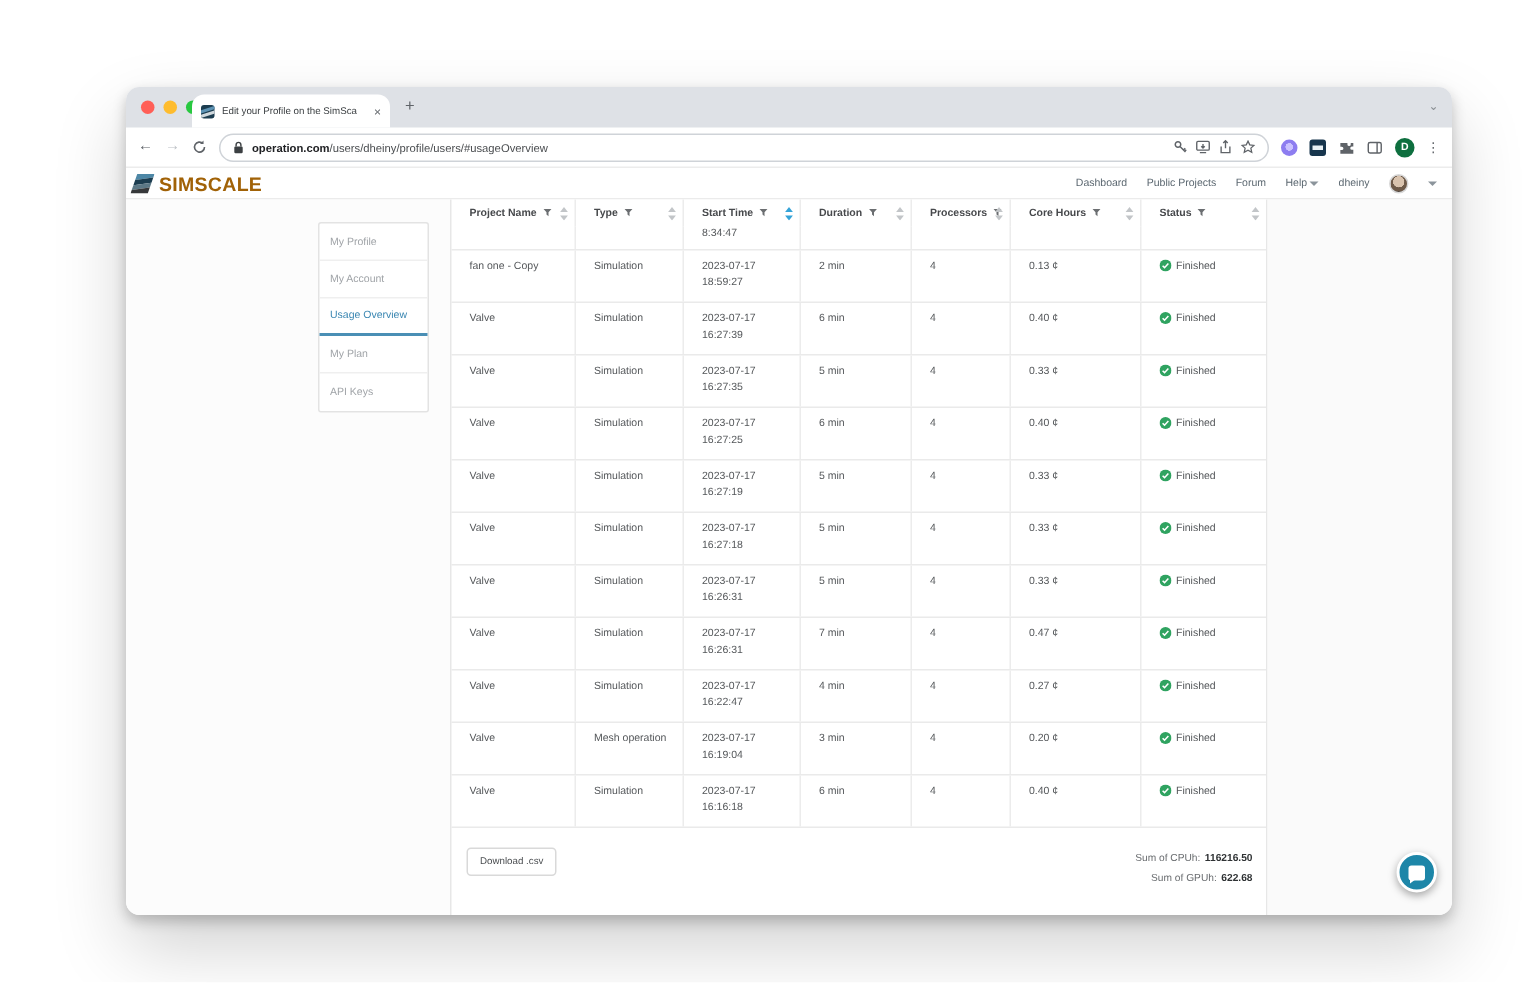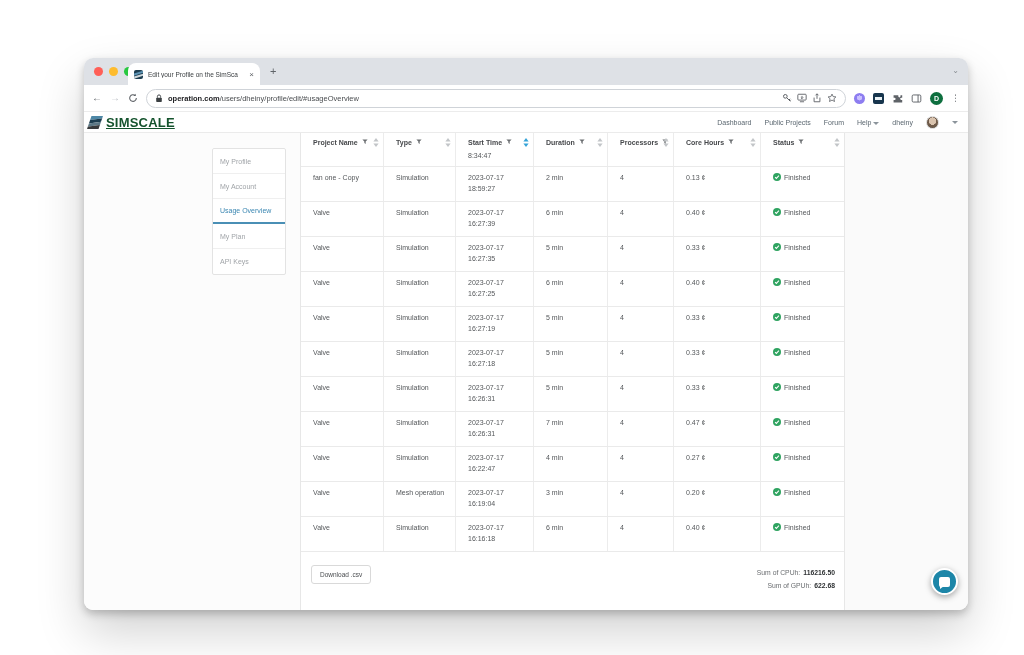--- a/index.html
+++ b/index.html
@@ -42,21 +42,21 @@
   .ext-navy { width:11px; height:11px; border-radius:2px; background:#17354d; position:relative; }
   .ext-navy::after { content:""; position:absolute; left:2px; top:4px; width:7px; height:3px; background:#e8f0f4; }
   .avatar-d { width:13px; height:13px; border-radius:50%; background:#0e6f3f; color:#fff; font-size:7px; font-weight:bold;
     display:flex; align-items:center; justify-content:center; }
   .menu-dots { font-size:9px; color:#5f6368; letter-spacing:0; }
 
   
   .siteheader { height:21px; background:#fff; border-bottom:1px solid #ebebeb;
     display:flex; align-items:center; padding:0 10px 0 3px; }
   .brand { display:flex; align-items:center; gap:3px; }
-  .brand-text { font-size:13px; font-weight:800; letter-spacing:.2px; color:#14532d;text-decoration:underline; }
+  .brand-text { font-size:13px; font-weight:800; letter-spacing:.2px; color:#a16207; }
   .sitenav { margin-left:auto; display:flex; align-items:center; gap:13px; }
   .sitenav .navlink { font-size:7px; color:#5b6770; white-space:nowrap; }
   .caret { width:0; height:0; border-left:3px solid transparent; border-right:3px solid transparent;
     border-top:3px solid #8b949b; display:inline-block; }
   .user-avatar { width:13px; height:13px; border-radius:50%;
     background:radial-gradient(circle at 50% 38%, #d9c3ae 0 42%, #6e5a49 44% 72%, #4c423a 74%); border:1px solid #d8d8d8; }
 
   
   .content { display:flex; height:477px; }
   .leftpane { width:216px; background:#fcfcfc; position:relative; }
@@ -135,21 +135,21 @@
             <path d="M9.2 0.8v2.8H6.4z" fill="#5f6368"></path>
           </svg>
       </span>
       <div class="omnibox">
         <span class="ico">
           <svg width="8" height="9" viewBox="0 0 10 11">
               <rect x="1.5" y="4.5" width="7" height="5.5" rx="1" fill="#3c4043"></rect>
               <path d="M3 4.5V3a2 2 0 0 1 4 0v1.5" fill="none" stroke="#3c4043" stroke-width="1.2"></path>
             </svg>
         </span>
-        <span class="url"><b>operation.com</b><span>/users/dheiny/profile/edit/#usageOverview</span></span>
+        <span class="url"><b>operation.com</b><span>/users/dheiny/profile/users/#usageOverview</span></span>
         <span class="ico">
           <svg width="10" height="10" viewBox="0 0 12 12">
               <circle cx="4" cy="4" r="2.2" fill="none" stroke="#5f6368" stroke-width="1.2"></circle>
               <path d="M5.6 5.6 10 10M8.4 8.4l1.4-1.4M9.4 9.4l1.2-1.2" stroke="#5f6368" stroke-width="1.2" fill="none"></path>
             </svg>
         </span>
         <span class="ico">
           <svg width="10" height="10" viewBox="0 0 12 12">
               <rect x="1" y="1.5" width="10" height="7" rx="1" fill="none" stroke="#5f6368" stroke-width="1.1"></rect>
               <path d="M6 3.5v3M4.6 5.4 6 6.8l1.4-1.4" stroke="#5f6368" stroke-width="1.1" fill="none"></path>

